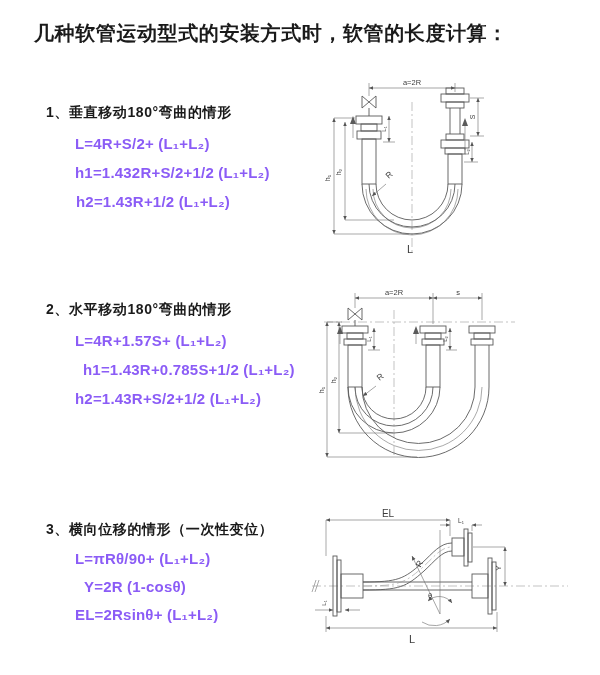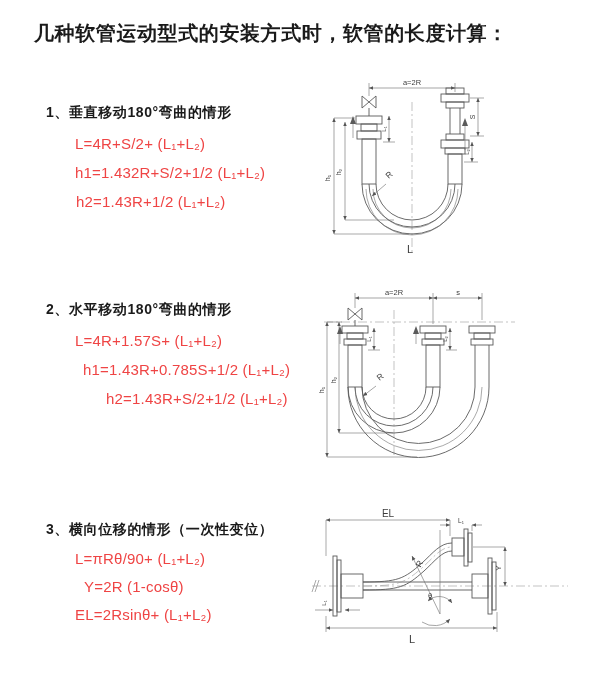--- a/index.html
+++ b/index.html
@@ -3,21 +3,21 @@
 <meta charset="utf-8">
 <style>
   html,body{margin:0;padding:0;}
   body{
     width:600px;height:675px;background:#ffffff;position:relative;overflow:hidden;
     font-family:"Liberation Sans","DejaVu Sans",sans-serif;color:#1a1a1a;
   }
   .abs{position:absolute;}
   .doc-title{left:34px;top:20px;font-size:20px;font-weight:700;letter-spacing:.6px;}
   .sec-heading{font-size:14px;font-weight:700;letter-spacing:.6px;text-align:center;}
-  .formula{font-size:15px;font-weight:400;color:#ef4444;letter-spacing:.2px;}
+  .formula{font-size:15px;font-weight:700;color:#8b5cf6;letter-spacing:.2px;}
   svg{display:block;}
   svg text{font-family:"Liberation Sans","DejaVu Sans",sans-serif;fill:#3d3d3d;}
   .mainln{stroke:#5a5a5a;stroke-width:.9;fill:none;}
   .thin{stroke:#6e6e6e;stroke-width:.6;fill:none;}
   .cline{stroke:#9a9a9a;stroke-width:.6;fill:none;stroke-dasharray:9 3 2 3;}
   .dim{stroke:#6a6a6a;stroke-width:.6;fill:none;}
   .solidfill{fill:#5a5a5a;stroke:none;}
 </style>
 </head>
 <body>
@@ -25,21 +25,21 @@
 <div class="abs doc-title">几种软管运动型式的安装方式时，软管的长度计算：</div>
 
 <div class="abs sec-heading" style="left:46px;top:104px;">1、垂直移动180°弯曲的情形</div>
 <div class="abs formula" style="left:75px;top:135px;">L=4R+S/2+ (L₁+L₂)</div>
 <div class="abs formula" style="left:75px;top:164px;">h1=1.432R+S/2+1/2 (L₁+L₂)</div>
 <div class="abs formula" style="left:76px;top:193px;">h2=1.43R+1/2 (L₁+L₂)</div>
 
 <div class="abs sec-heading" style="left:46px;top:301px;">2、水平移动180°弯曲的情形</div>
 <div class="abs formula" style="left:75px;top:332px;">L=4R+1.57S+ (L₁+L₂)</div>
 <div class="abs formula" style="left:83px;top:361px;">h1=1.43R+0.785S+1/2 (L₁+L₂)</div>
-<div class="abs formula" style="left:75px;top:390px;margin-left:31px;">h2=1.43R+S/2+1/2 (L₁+L₂)</div>
+<div class="abs formula" style="left:75px;top:390px;">h2=1.43R+S/2+1/2 (L₁+L₂)</div>
 
 <div class="abs sec-heading" style="left:46px;top:521px;">3、横向位移的情形（一次性变位）</div>
 <div class="abs formula" style="left:75px;top:550px;">L=πRθ/90+ (L₁+L₂)</div>
 <div class="abs formula" style="left:84px;top:578px;">Y=2R (1-cosθ)</div>
 <div class="abs formula" style="left:75px;top:606px;">EL=2Rsinθ+ (L₁+L₂)</div>
 
 <div class="abs" style="left:312px;top:72px;">
 <svg width="286" height="186" viewBox="0 0 286 186">
   <defs>
     <pattern id="hx" patternUnits="userSpaceOnUse" width="4" height="4" patternTransform="rotate(45)">

